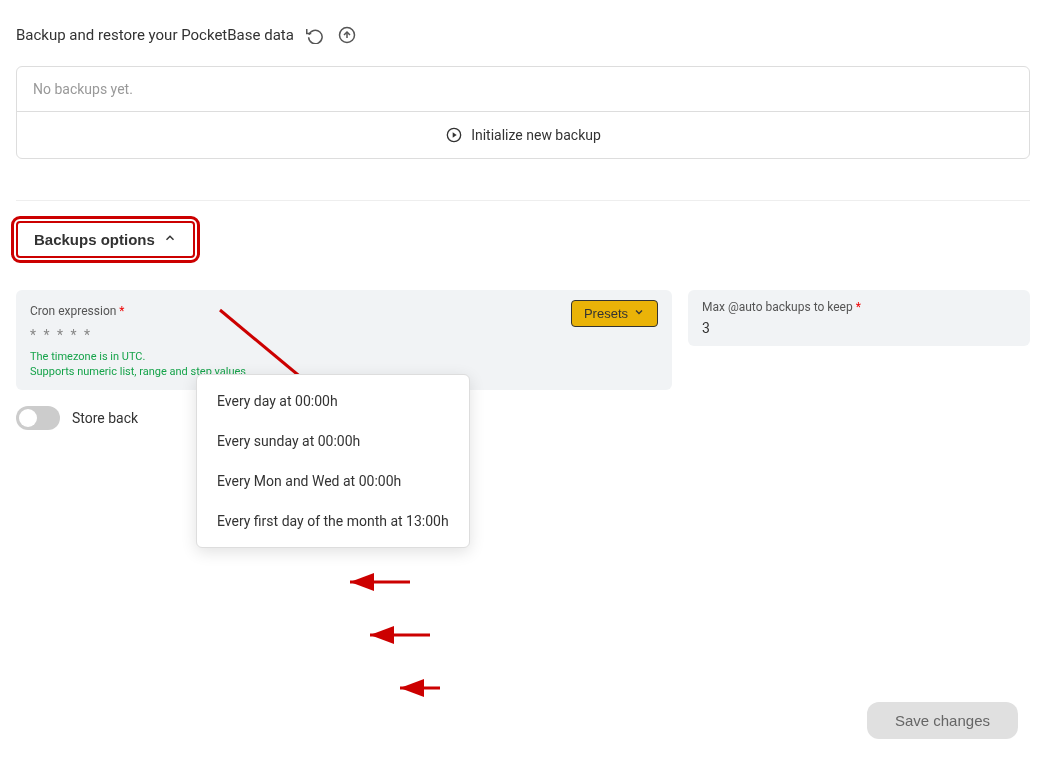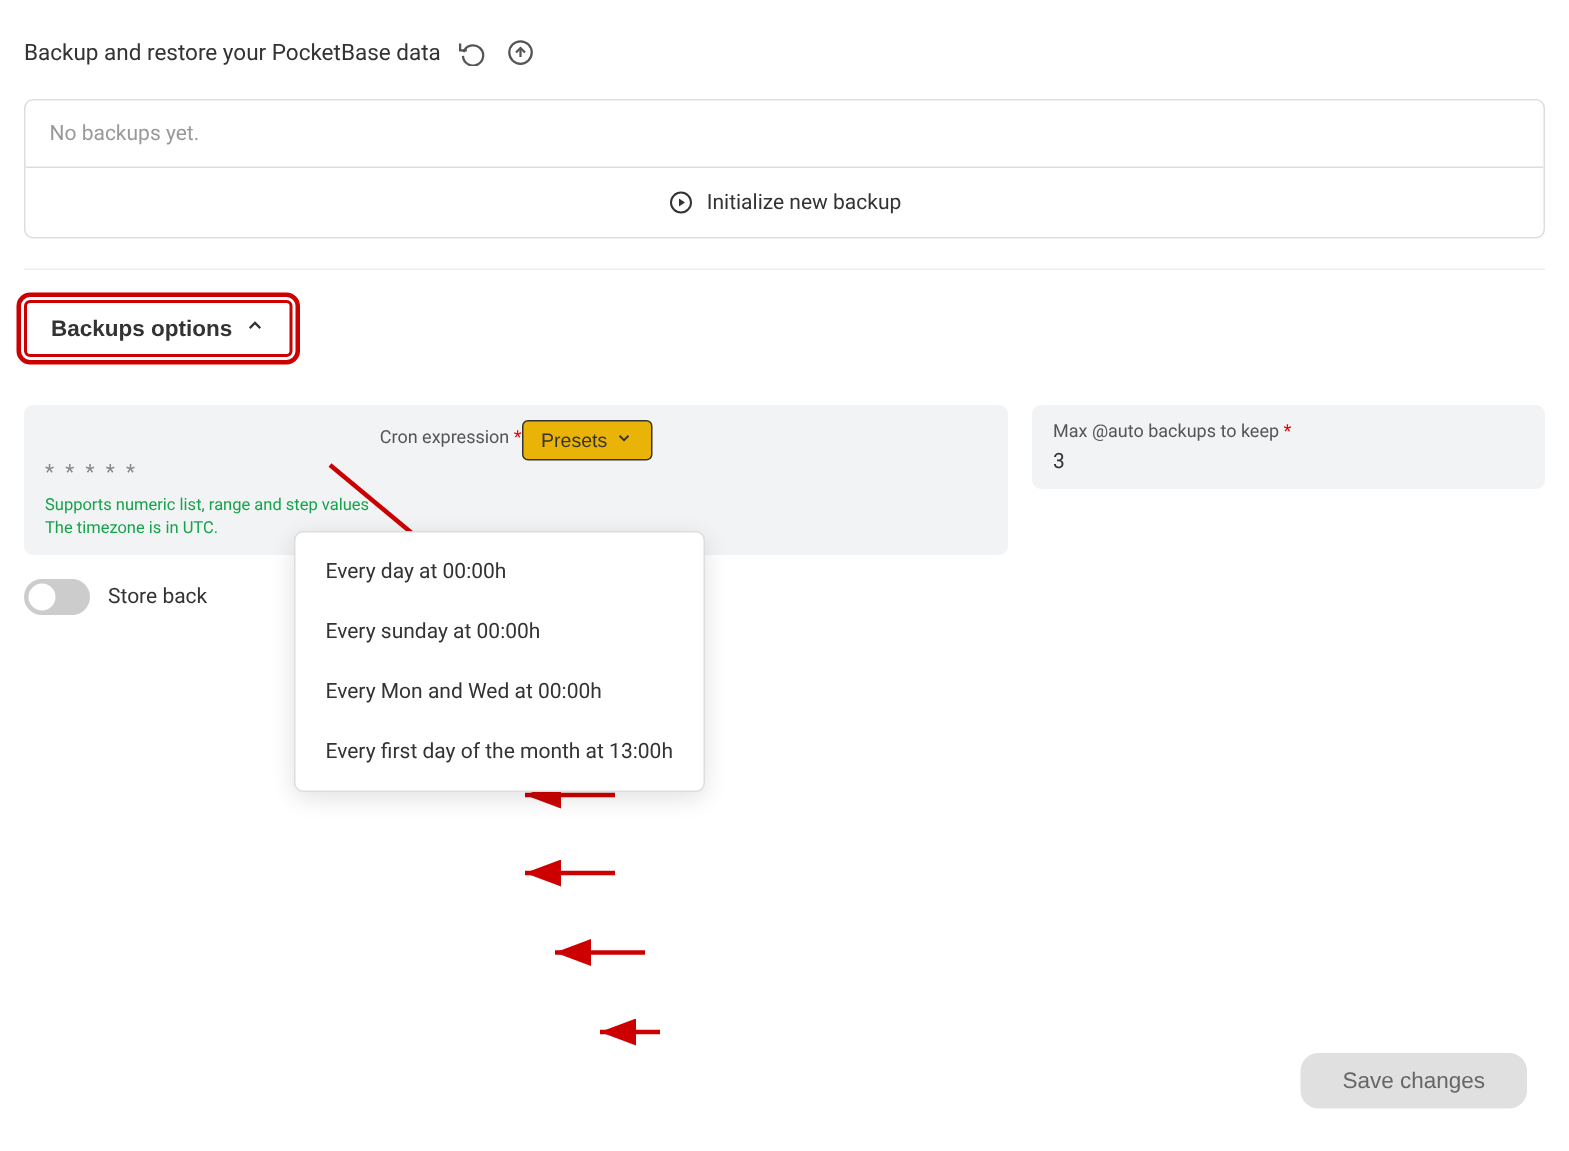--- a/index.html
+++ b/index.html
@@ -36,21 +36,21 @@
       display: inline-flex;
       align-items: center;
       justify-content: center;
       cursor: pointer;
       color: #555;
     }
 
     .backups-container {
       border: 1px solid #ddd;
       border-radius: 6px;
-      margin-bottom: 20px;
+      margin-bottom: 41px;
       overflow: hidden;
     }
 
     .no-backups-row {
       padding: 14px 16px;
       color: #999;
       font-size: 14px;
       border-bottom: 1px solid #ddd;
     }
 
@@ -190,21 +190,21 @@
 
     .field-value-dark {
       color: #333;
       font-size: 14px;
       letter-spacing: 0;
     }
 
     .cron-field-header {
       display: flex;
       align-items: center;
-      justify-content: center;
+      justify-content: space-between;
     }
 
     .presets-btn {
       display: inline-flex;
       align-items: center;
       gap: 5px;
       padding: 5px 12px;
       border: 1.5px solid #333;
       border-radius: 4px;
       background: #eab308;
@@ -338,22 +338,22 @@
           <span>Presets</span>
           <span>
             <svg width="12" height="12" viewBox="0 0 24 24" fill="none" stroke="currentColor" stroke-width="2.5">
               <polyline points="6 9 12 15 18 9"></polyline>
             </svg>
           </span>
         </button>
       </div>
       <div class="field-value">* * * * *</div>
       <div class="field-hint">
+        <div>The timezone is in UTC.</div>
         <div>Supports numeric list, range and step values</div>
-        <div>The timezone is in UTC.</div>
       </div>
     </div>
 
     <div class="form-field">
       <div class="field-label">
         <span>Max @auto backups to keep</span>
         <span class="required-star">*</span>
       </div>
       <div class="field-value-dark">3</div>
     </div>

